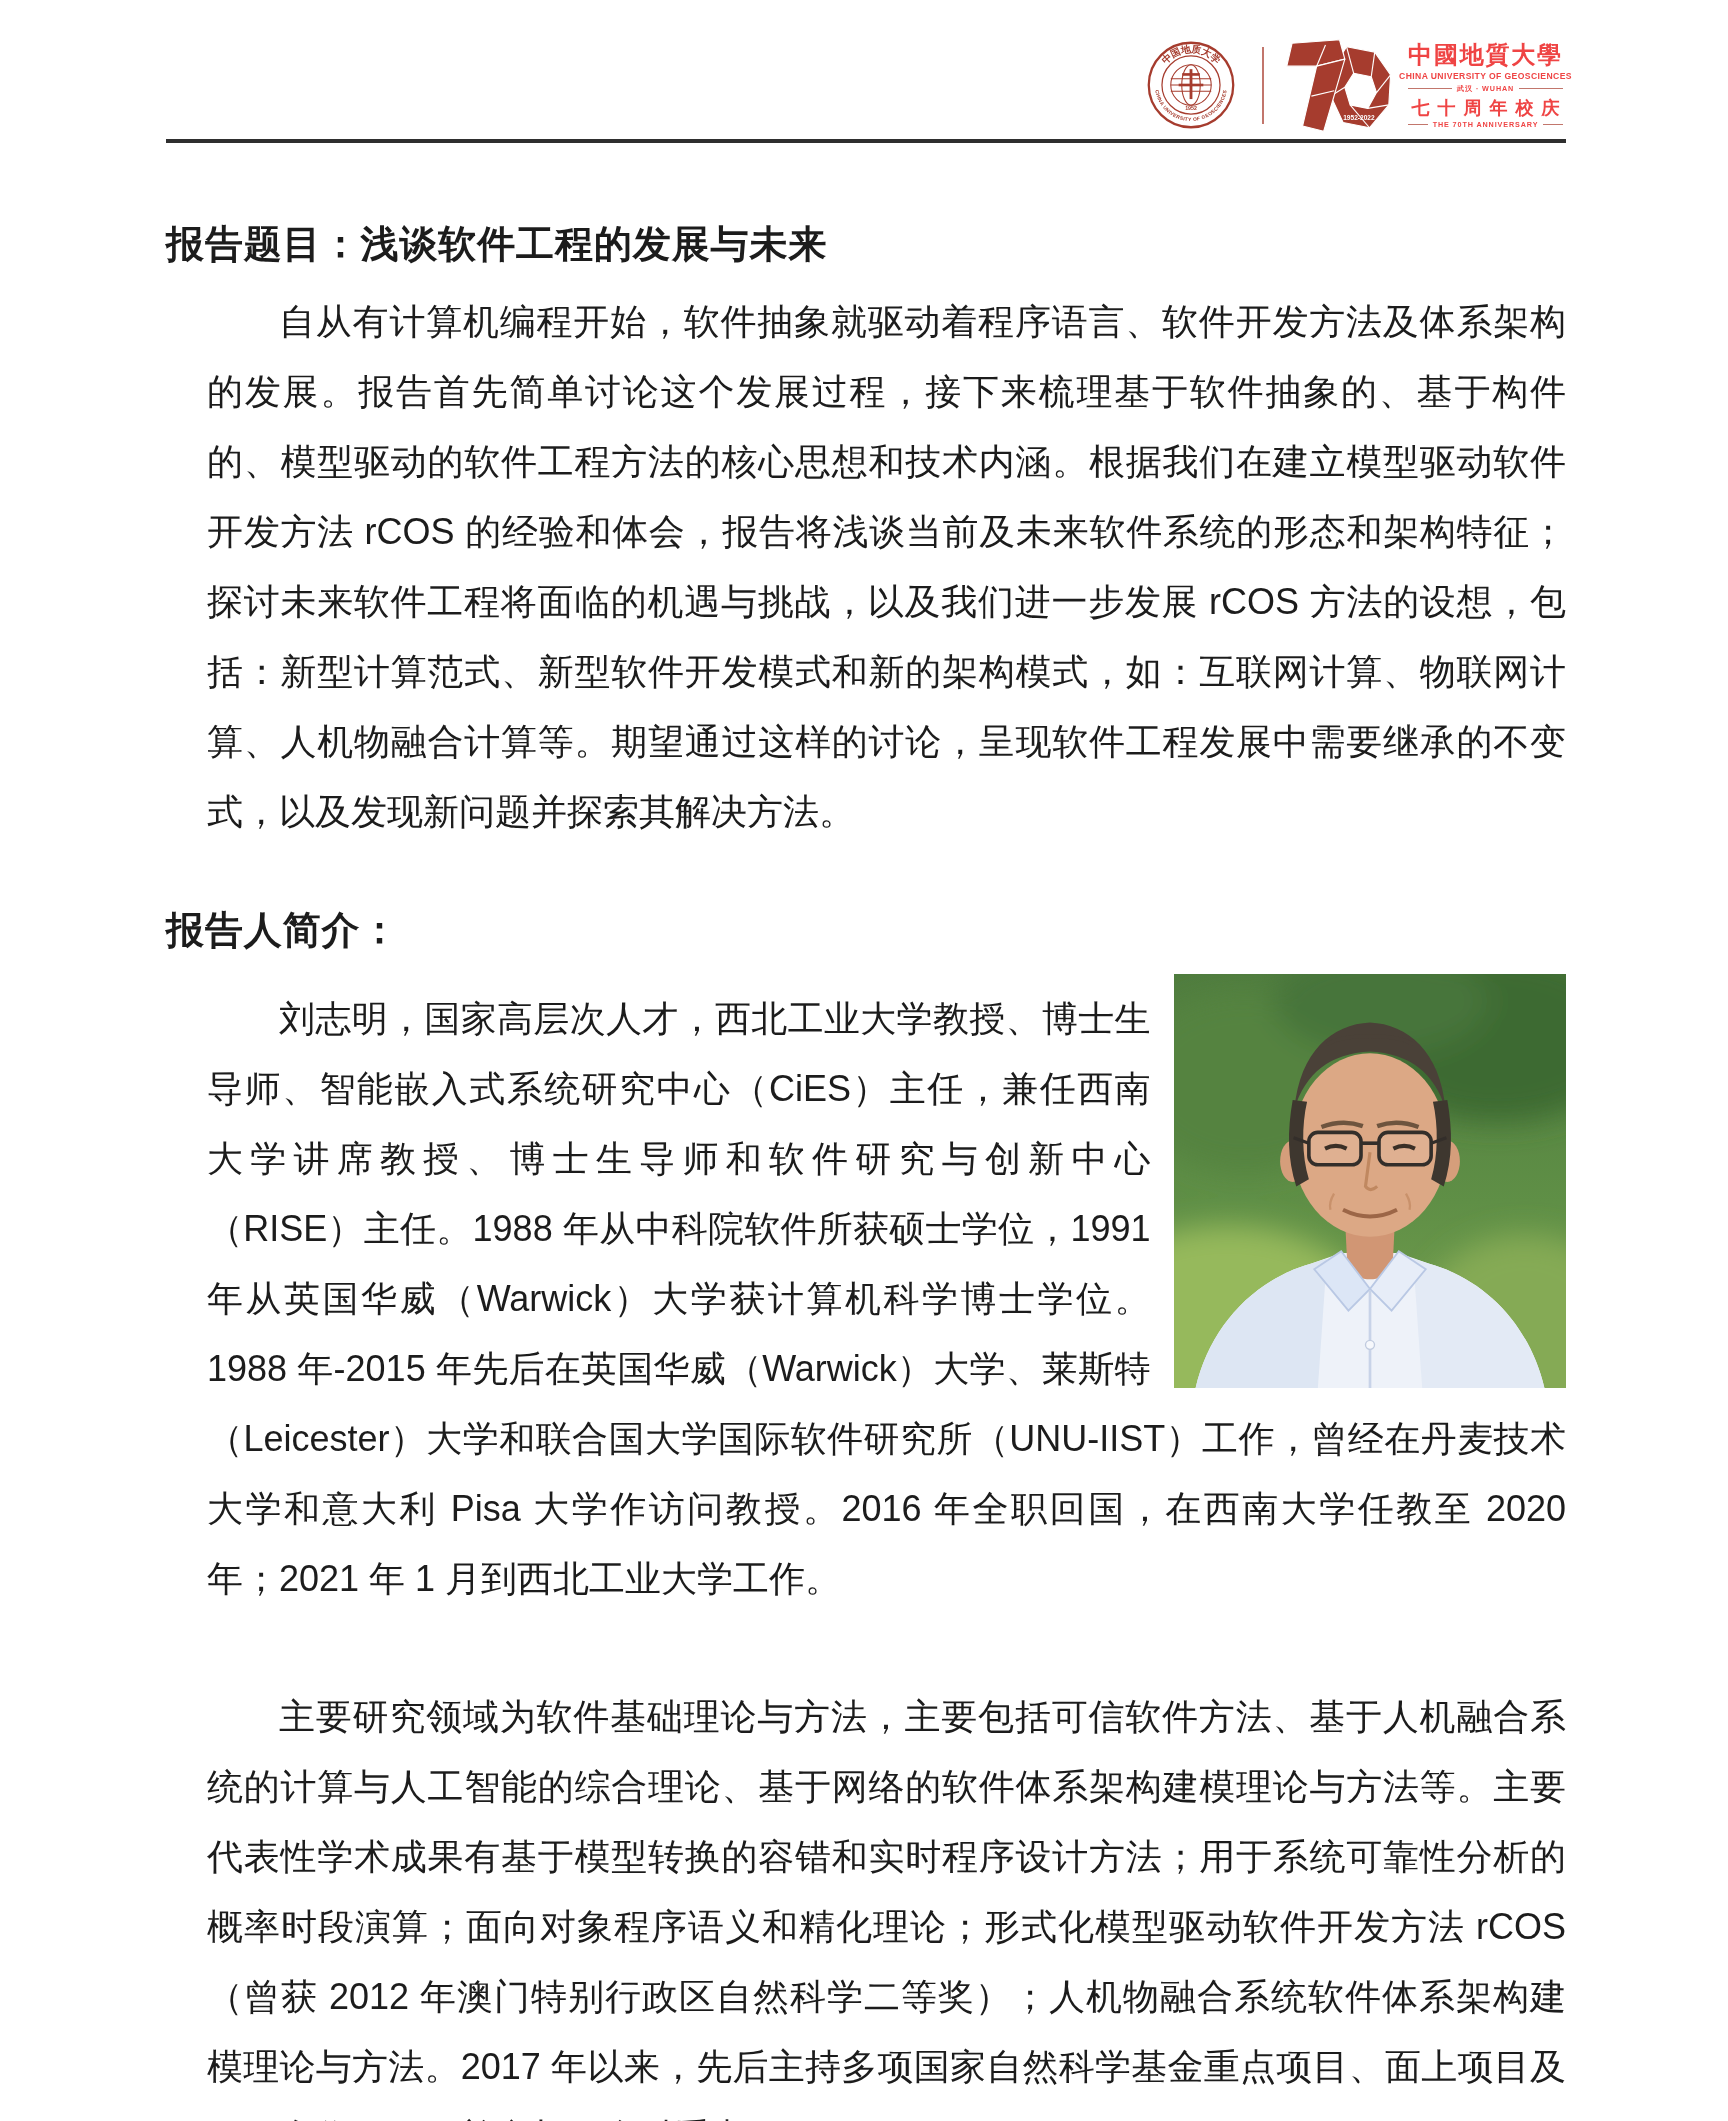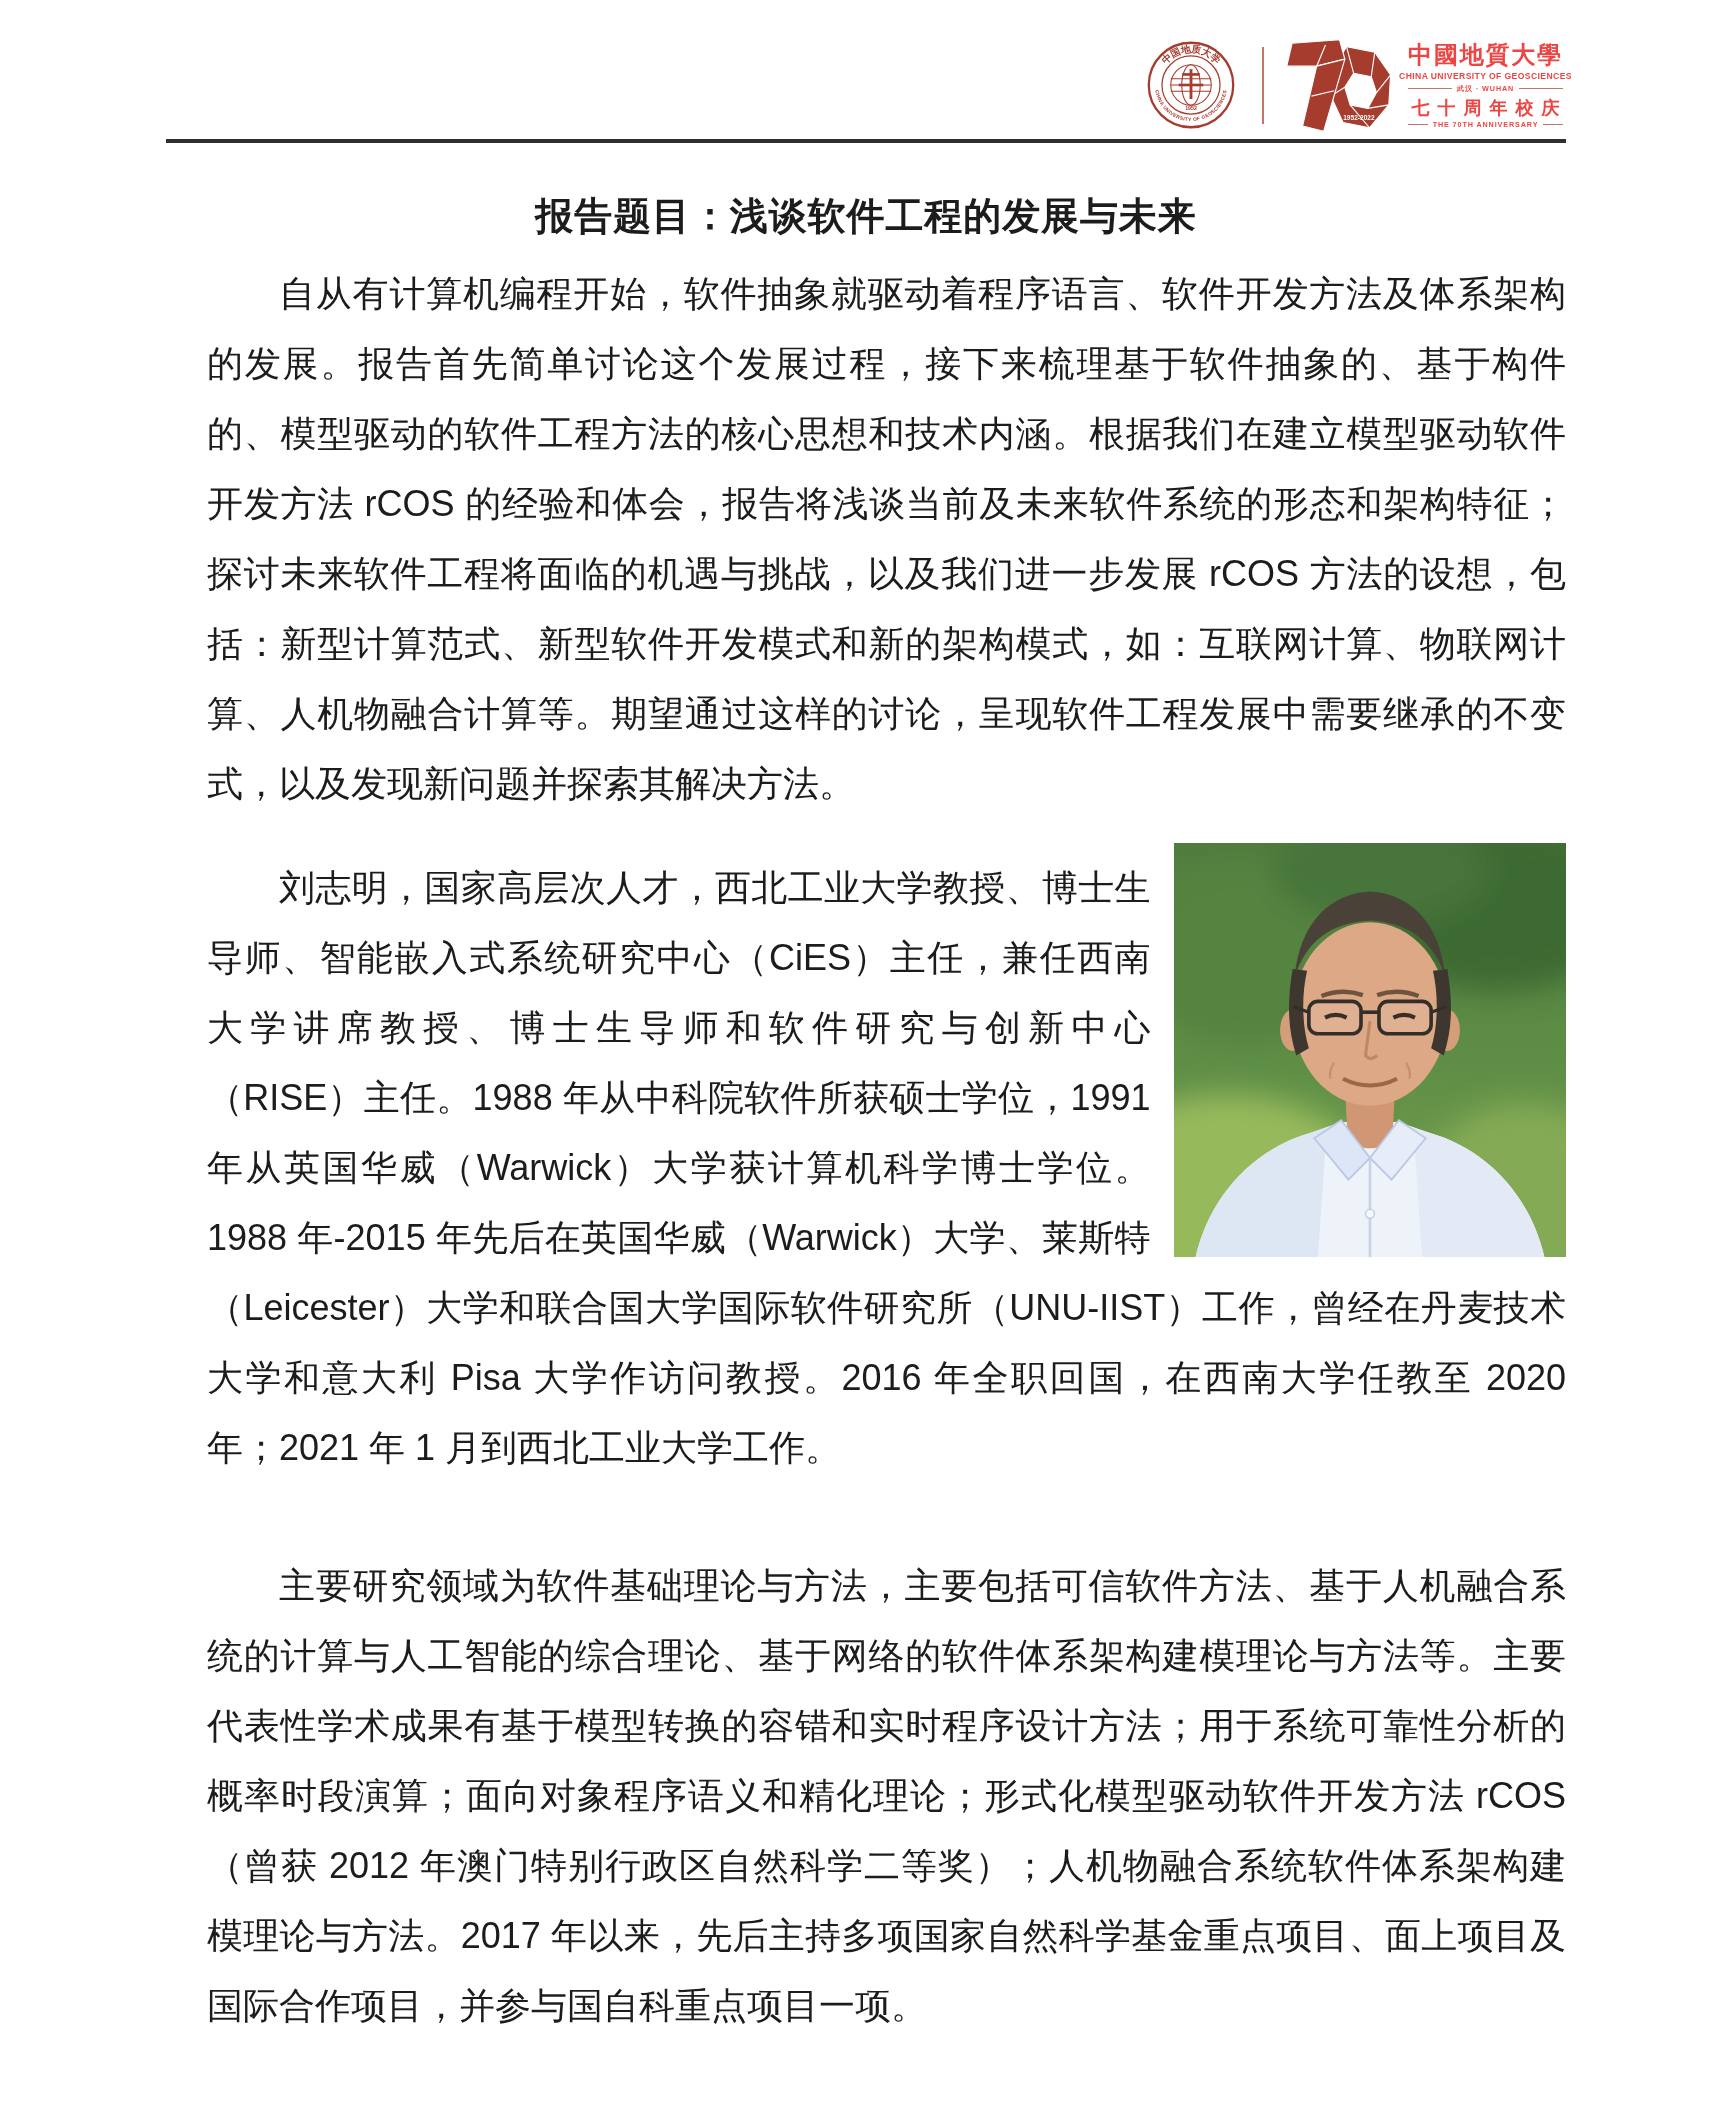--- a/index.html
+++ b/index.html
@@ -36,21 +36,21 @@
   .dash::before, .dash::after { content:""; flex:1; border-top:0.9px solid #c2766c; }
   .dash span { font-size:7.2px; font-weight:bold; letter-spacing:0.9px; padding:0 4.5px; white-space:nowrap; }
   .hdr-anniv-zh { font-size:18px; font-weight:bold; letter-spacing:8px; margin:6.3px 0 0 8px; white-space:nowrap; }
   
   .content { padding:0 162px 0 166px; }
   .doc-heading {
     font-size:38px; font-weight:bold; line-height:40px;
     letter-spacing:0.9px;
   }
   .h-guest    { margin-top:43px; }
-  .h-title    { margin-top:56px;text-align:center; }
+  .h-title    { margin-top:84px; }
   .h-abstract { margin-top:56px; }
   .h-bio      { margin-top:63px; }
   .para {
     font-size:36px; line-height:70px;
     text-align:justify;
     text-indent:2em;
     font-weight:400;
     margin-left:41px;
   }
   .p-abstract { margin-top:23.4px; }
@@ -143,20 +143,21 @@
   </div>
 
   <div class="content">
 
 
     <div class="doc-heading h-title">报告题目：浅谈软件工程的发展与未来</div>
 
 
     <p class="para p-abstract">自从有计算机编程开始，软件抽象就驱动着程序语言、软件开发方法及体系架构的发展。报告首先简单讨论这个发展过程，接下来梳理基于软件抽象的、基于构件的、模型驱动的软件工程方法的核心思想和技术内涵。根据我们在建立模型驱动软件开发方法 rCOS 的经验和体会，报告将浅谈当前及未来软件系统的形态和架构特征；探讨未来软件工程将面临的机遇与挑战，以及我们进一步发展 rCOS 方法的设想，包括：新型计算范式、新型软件开发模式和新的架构模式，如：互联网计算、物联网计算、人机物融合计算等。期望通过这样的讨论，呈现软件工程发展中需要继承的不变式，以及发现新问题并探索其解决方法。</p>
 
+    <div class="doc-heading h-bio">报告人简介：</div>
 
     <p class="para p-bio">
       <span class="photo-box">
         <svg viewBox="0 0 436 460" preserveAspectRatio="none">
           <defs>
             <linearGradient id="bgGrad" x1="0" y1="0" x2="0" y2="1">
               <stop offset="0%" stop-color="#4f7c3e"></stop>
               <stop offset="55%" stop-color="#5f8f46"></stop>
               <stop offset="100%" stop-color="#79a24f"></stop>
             </linearGradient>

